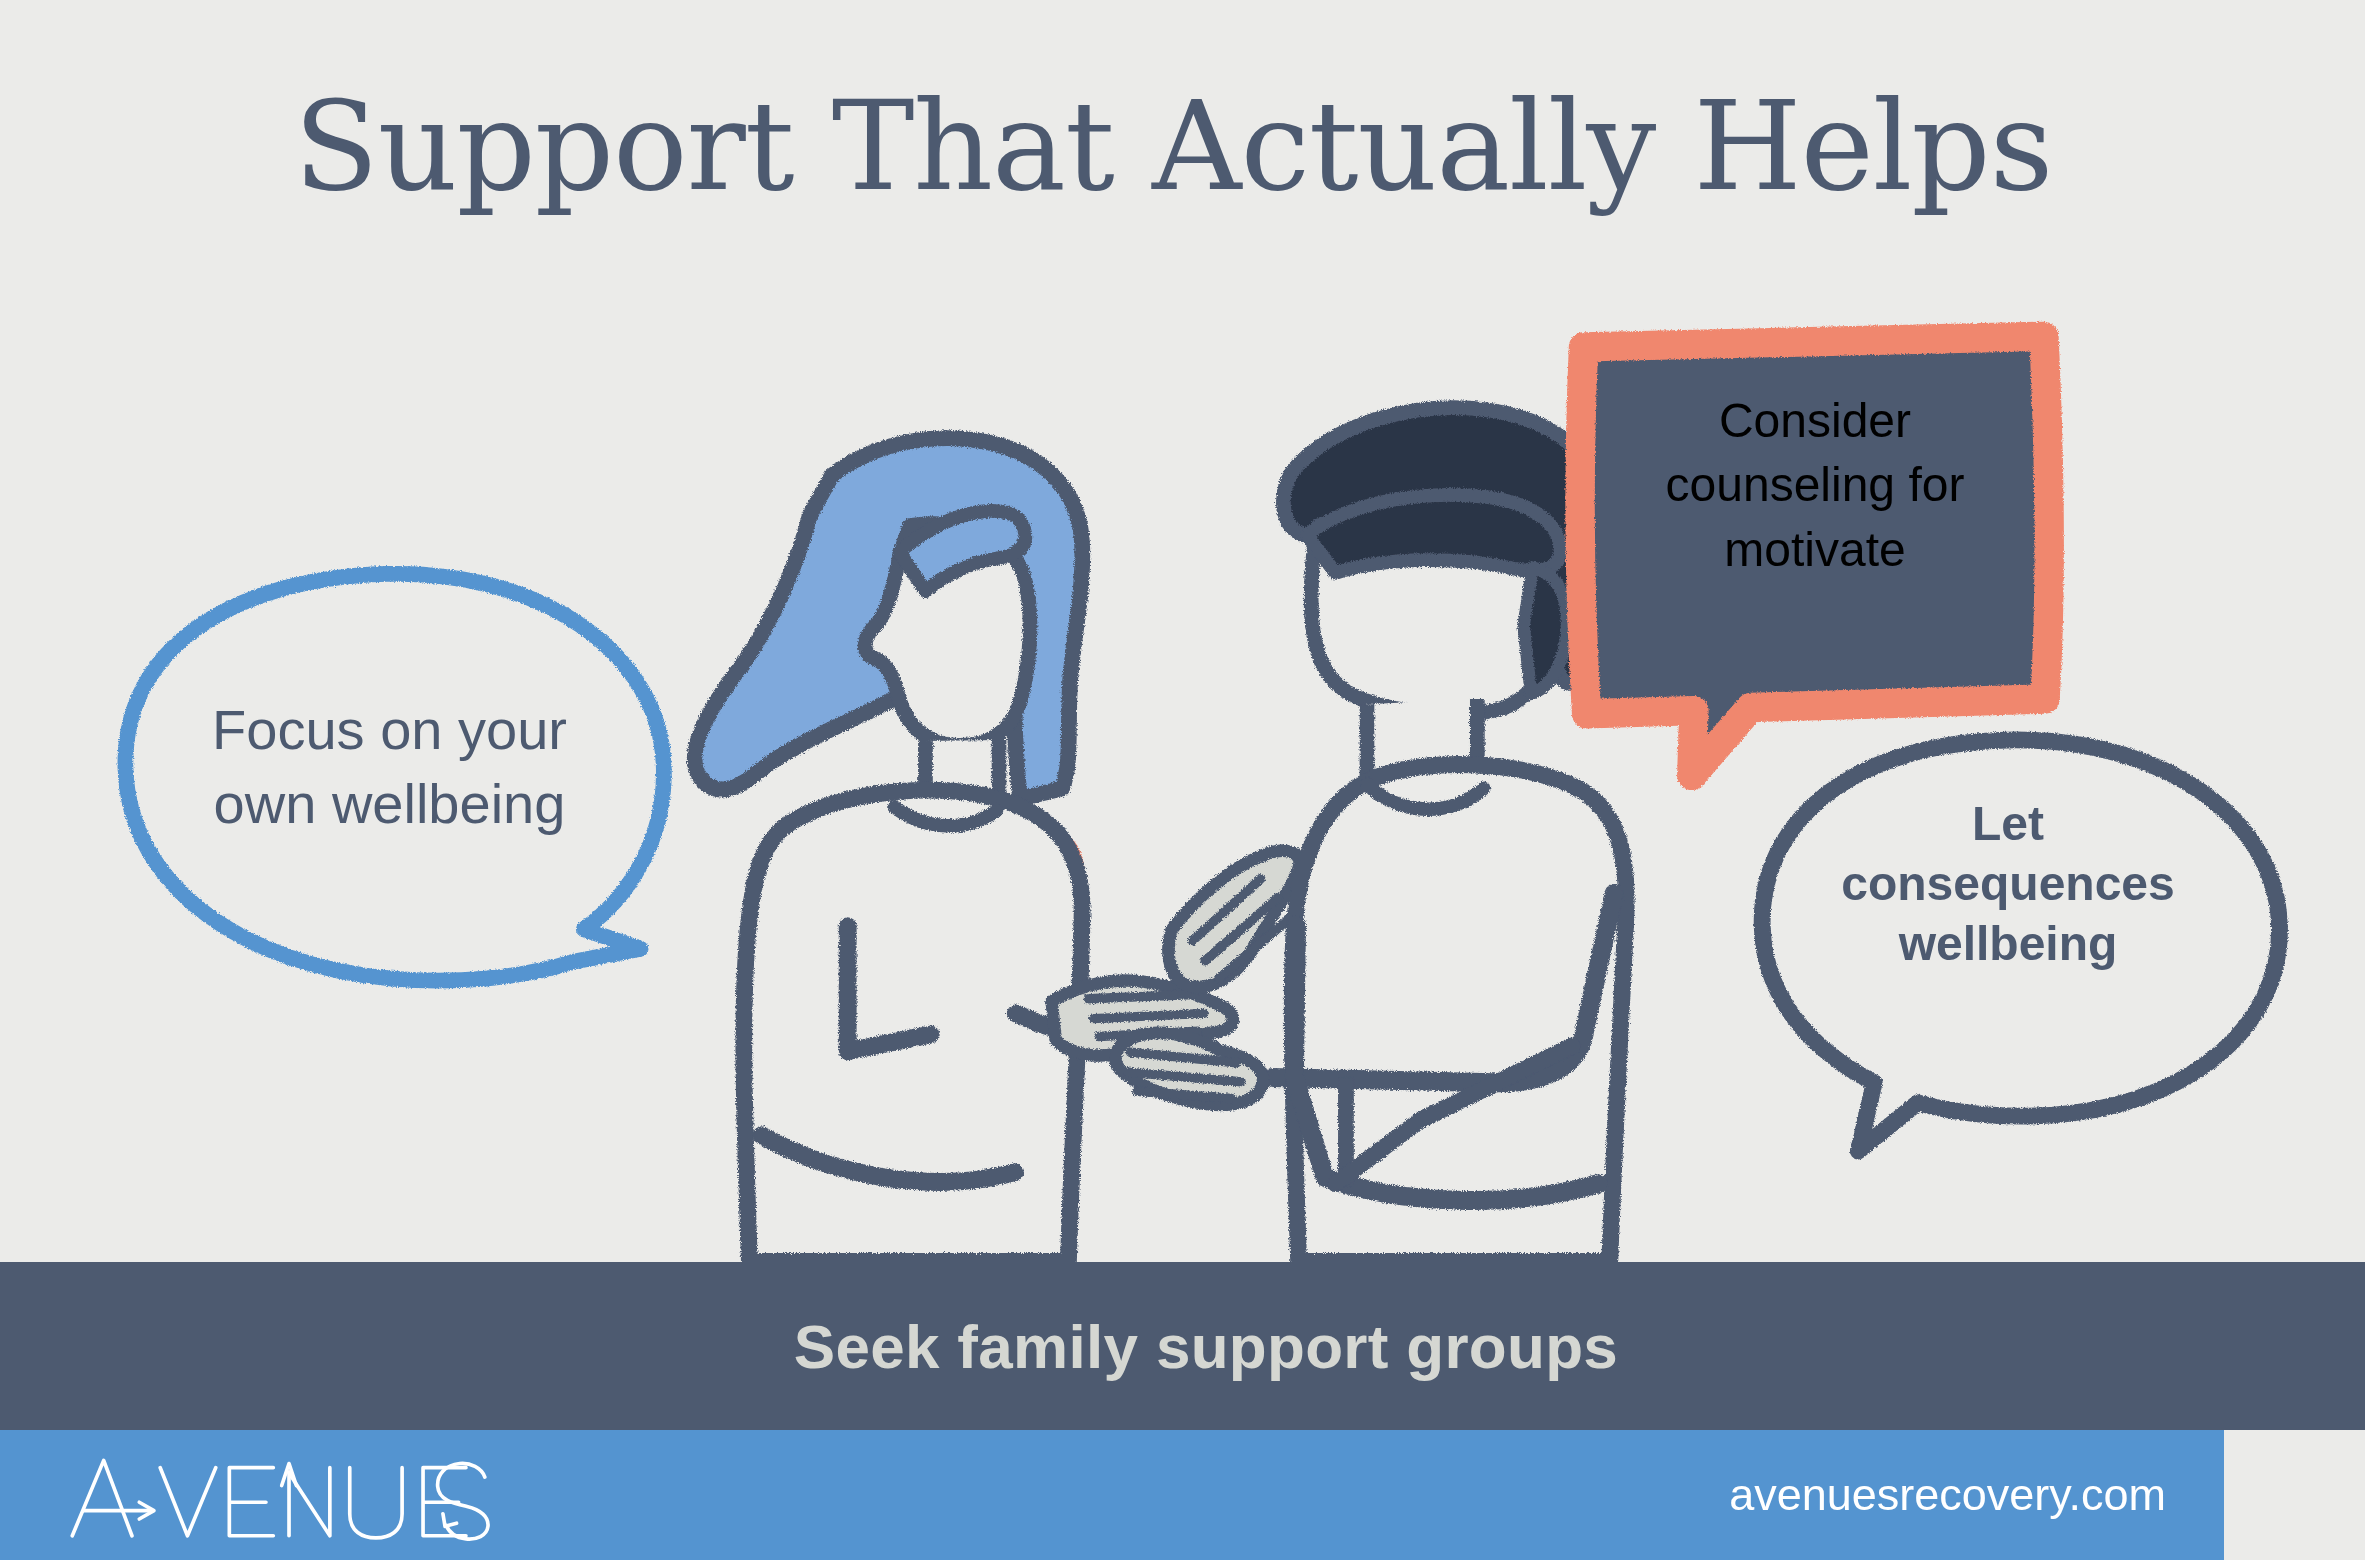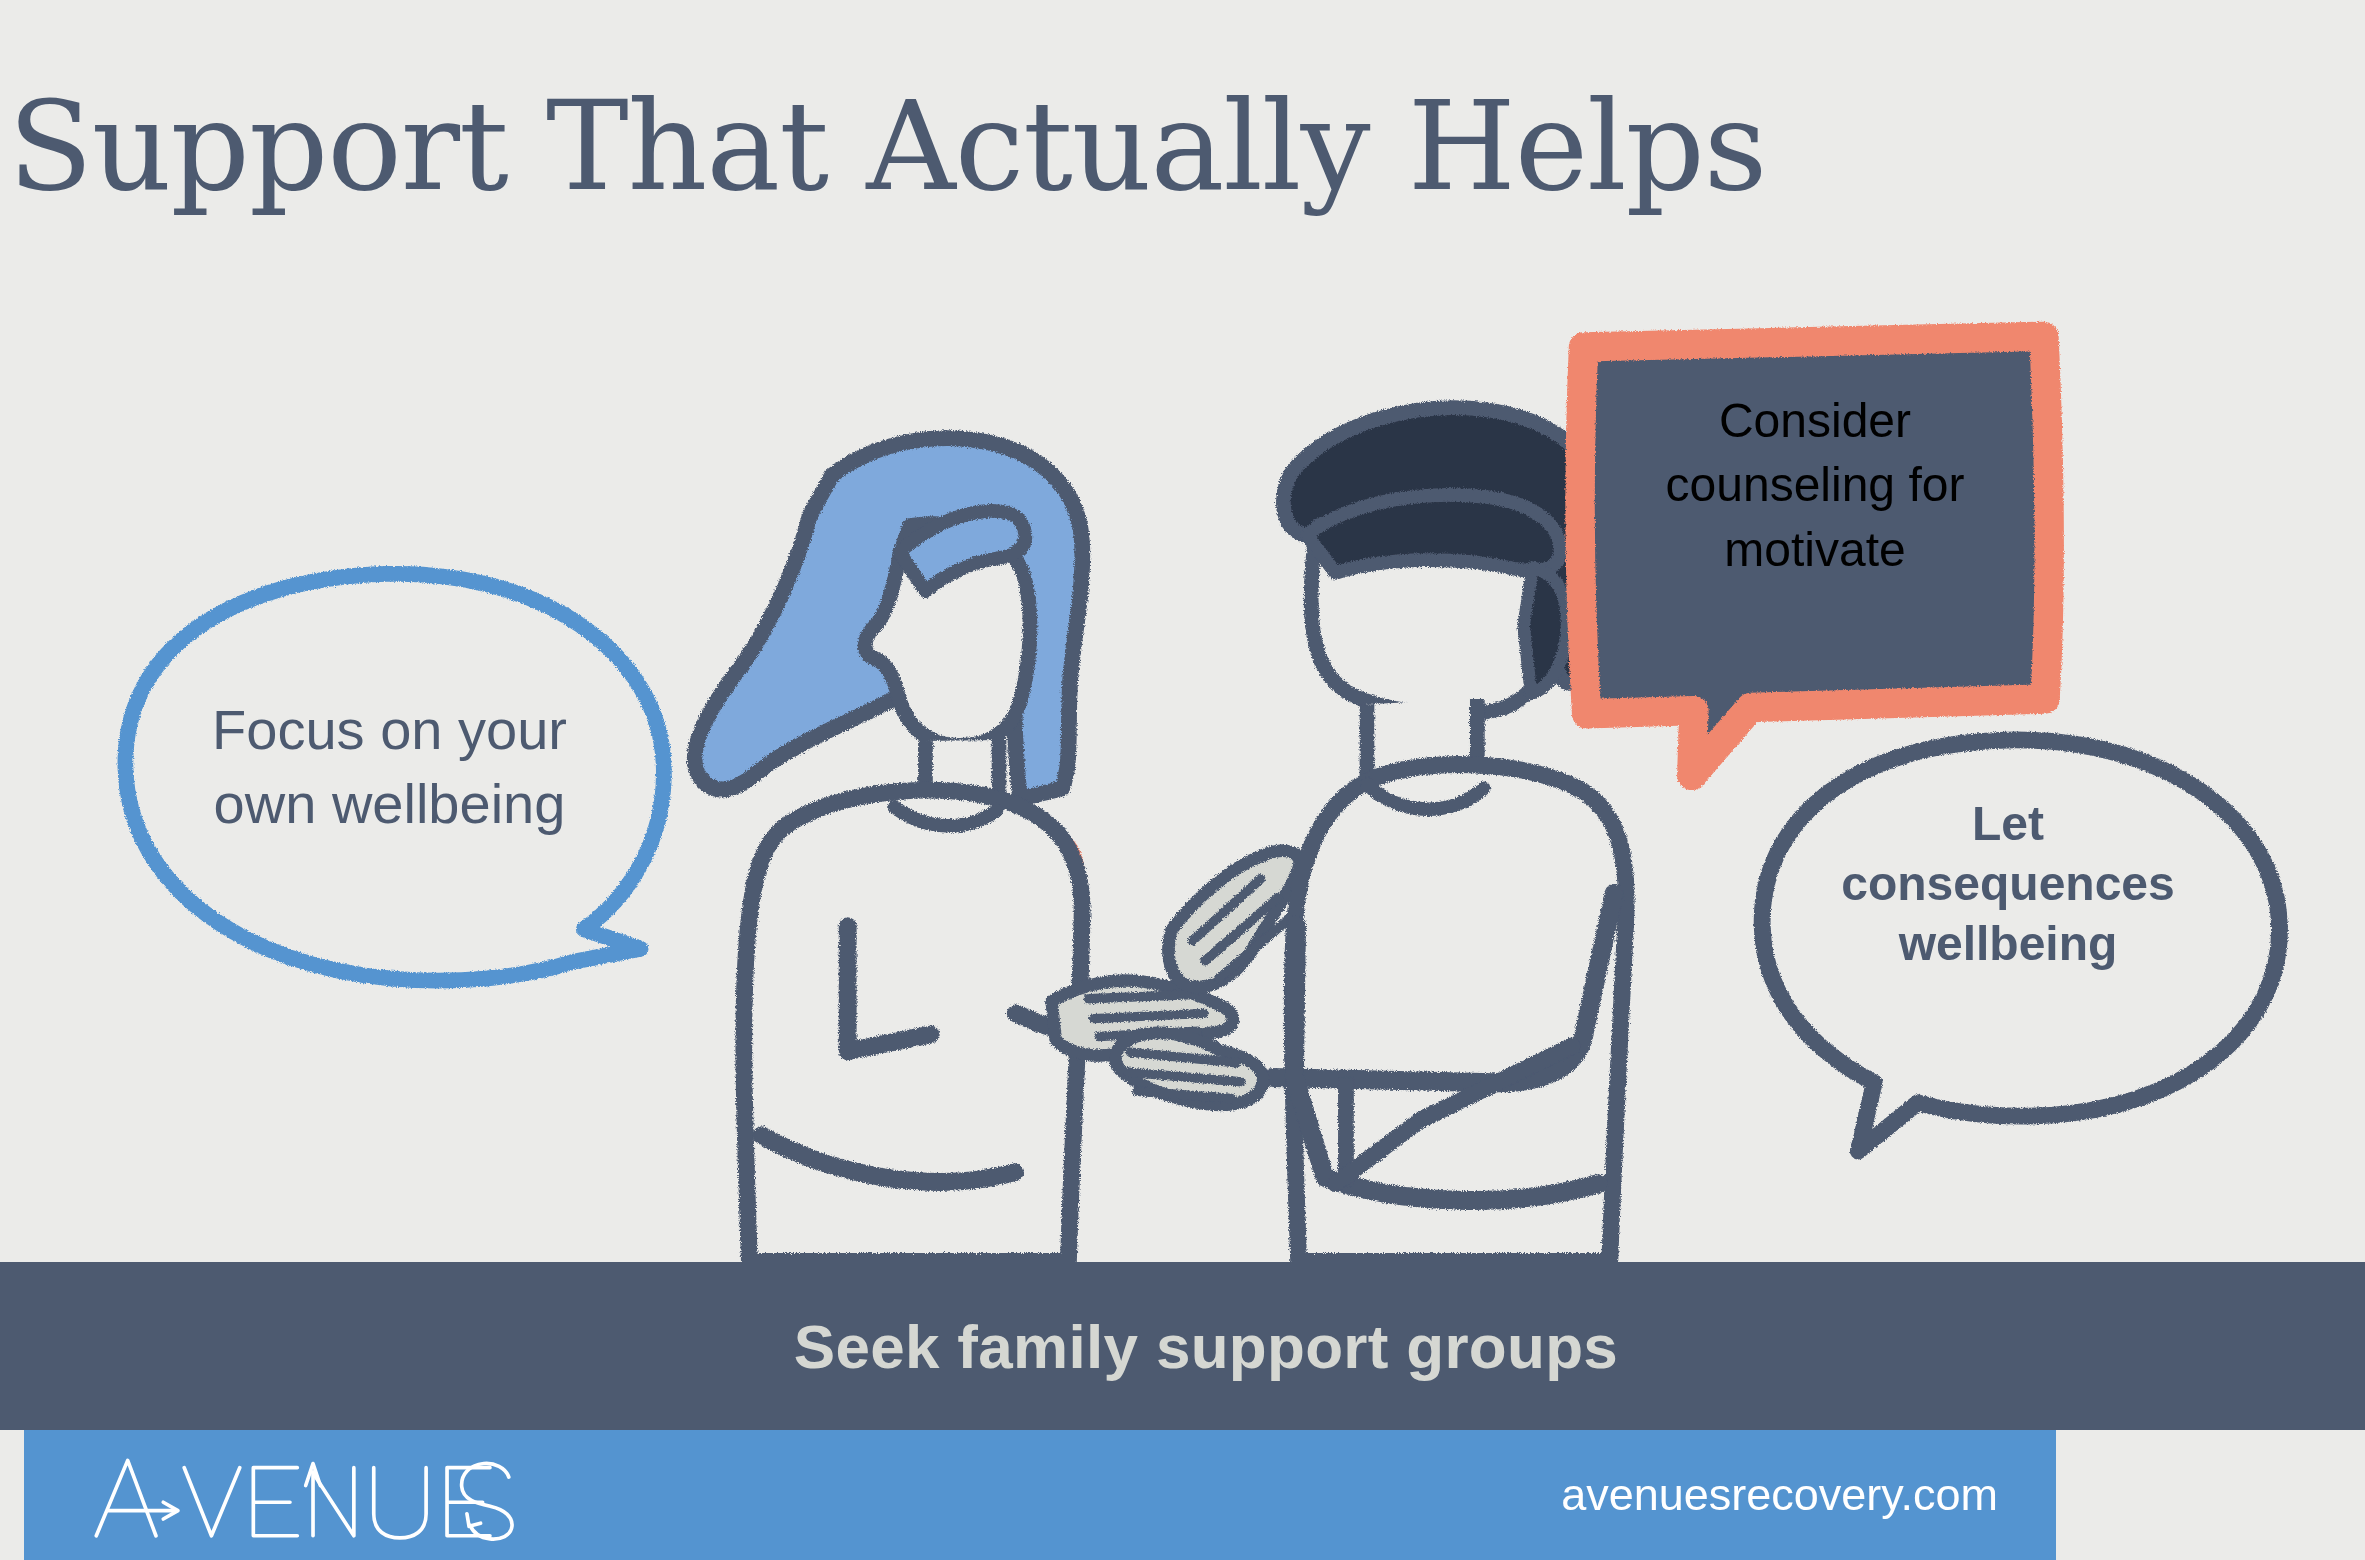--- a/index.html
+++ b/index.html
@@ -7,22 +7,22 @@
     width:2366px;height:1560px;
     background:#ebebe9;
     font-family:"Liberation Sans", sans-serif;
     overflow:hidden;
     position:relative;
   }
   #stage{position:absolute;inset:0;width:2366px;height:1560px;}
 
   
   .title{
-    position:absolute;left:8px;top:84px;width:2314px;
-    text-align:left;
+    position:absolute;left:16px;top:84px;width:2314px;
+    text-align:center;
     font-family:"DejaVu Serif", serif;
     font-size:124px;
     line-height:1.0;
     color:#4d5a70;
     letter-spacing:-1.1px;
     white-space:nowrap;
   }
 
   
   .art{position:absolute;left:0;top:0;width:2366px;height:1560px;pointer-events:none;}
@@ -48,23 +48,22 @@
     position:absolute;left:0;top:1262px;width:2366px;height:168px;
     background:#4d5a70;
     display:flex;align-items:center;justify-content:center;
   }
   .banner-text{
     font-size:62px;font-weight:bold;color:#d5d7d2;letter-spacing:0.3px;margin-left:46px;
   }
 
   
   .footer{
-    position:absolute;left:0;top:1430px;width:2032px;height:130px;
+    position:absolute;left:0;top:1430px;width:2224px;height:130px;
     background:#5494d0;
-    margin-left:24px;
   }
   .logo{position:absolute;left:62px;top:22px;width:431px;height:89px;}
   .site{
     position:absolute;right:58px;top:0;height:130px;
     display:flex;align-items:center;
     font-size:45px;color:#ffffff;
   }
 </style>
 </head>
 <body>

